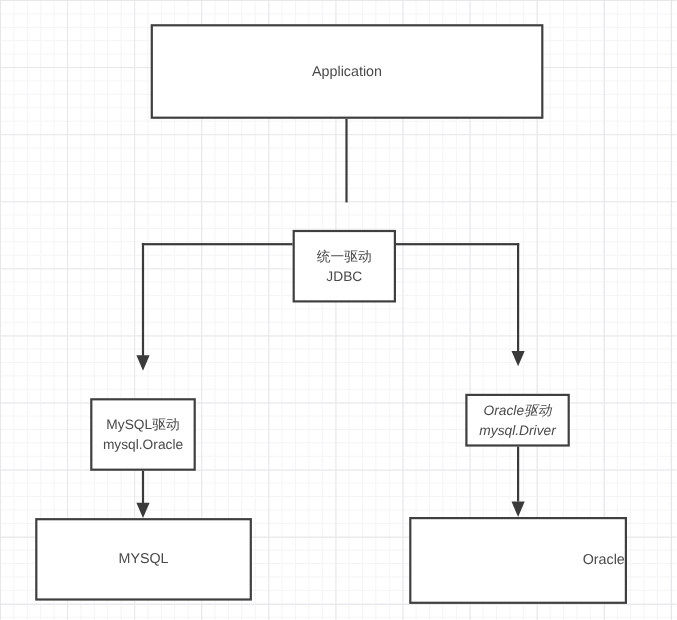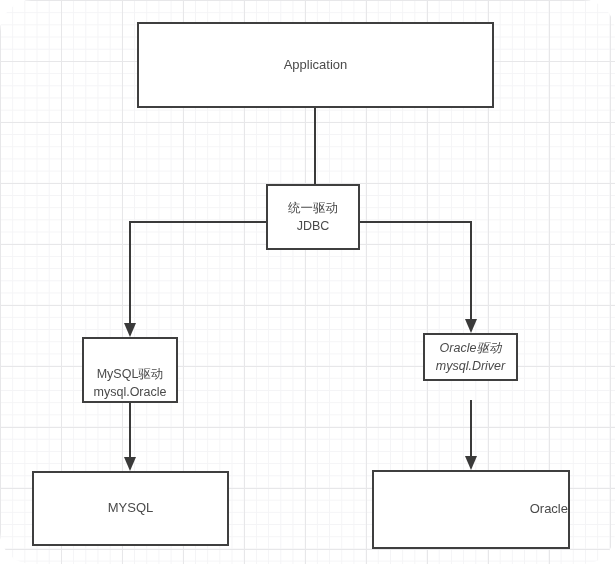--- a/index.html
+++ b/index.html
@@ -12,48 +12,47 @@
     position: relative;
     width: 615px;
     height: 564px;
     background-color: #ffffff;
     background-image:
       linear-gradient(to right, #e7e7e9 1px, transparent 1px),
       linear-gradient(to bottom, #e7e7e9 1px, transparent 1px),
       linear-gradient(to right, #f4f4f6 1px, transparent 1px),
       linear-gradient(to bottom, #f4f4f6 1px, transparent 1px);
     background-size: 61px 61px, 61px 61px, 12.2px 12.2px, 12.2px 12.2px;
-    border-radius: 32px;
   }
   .node {
     position: absolute;
     background: #ffffff;
     border: 2px solid #3f3f3f;
     display: flex;
     flex-direction: column;
     align-items: center;
     justify-content: center;
     text-align: center;
     font-size: 13px;
     line-height: 1.45;
     color: #4a4a4a;
   }
-  .node.small { font-size: 12.5px; }
+  .node.small { font-size: 12.5px; margin-top: 25px; }
   .edge { position: absolute; background: #3a3a3a; }
   .arrowhead {
     position: absolute;
     width: 0; height: 0;
     border-left: 6px solid transparent;
     border-right: 6px solid transparent;
     border-top: 14px solid #3a3a3a;
   }
   
   #n-app    { left: 137px; top: 22px;  width: 357px; height: 86px; }
   #n-jdbc   { left: 266px; top: 184px; width: 94px;  height: 66px; }
-  #n-mydrv  { left: 82px;  top: 337px; width: 96px;  height: 66px; justify-content: flex-end; }
+  #n-mydrv  { left: 82px;  top: 337px; width: 96px;  height: 66px; }
   #n-ordrv  { left: 423px; top: 333px; width: 95px;  height: 48px; font-style: italic; }
   #n-mysql  { left: 32px;  top: 471px; width: 197px; height: 75px; }
   #n-oracle { left: 372px; top: 470px; width: 198px; height: 79px; align-items: flex-end; }
   
   #e1   { left: 314px; top: 108px; width: 2px;   height: 76px; }   
   #e2h  { left: 129px; top: 221px; width: 139px; height: 2px; }    
   #e2v  { left: 129px; top: 221px; width: 2px;   height: 103px; }
   #e2a  { left: 124px; top: 323px; }
   #e3h  { left: 358px; top: 221px; width: 114px; height: 2px; }    
   #e3v  { left: 470px; top: 221px; width: 2px;   height: 99px; }

